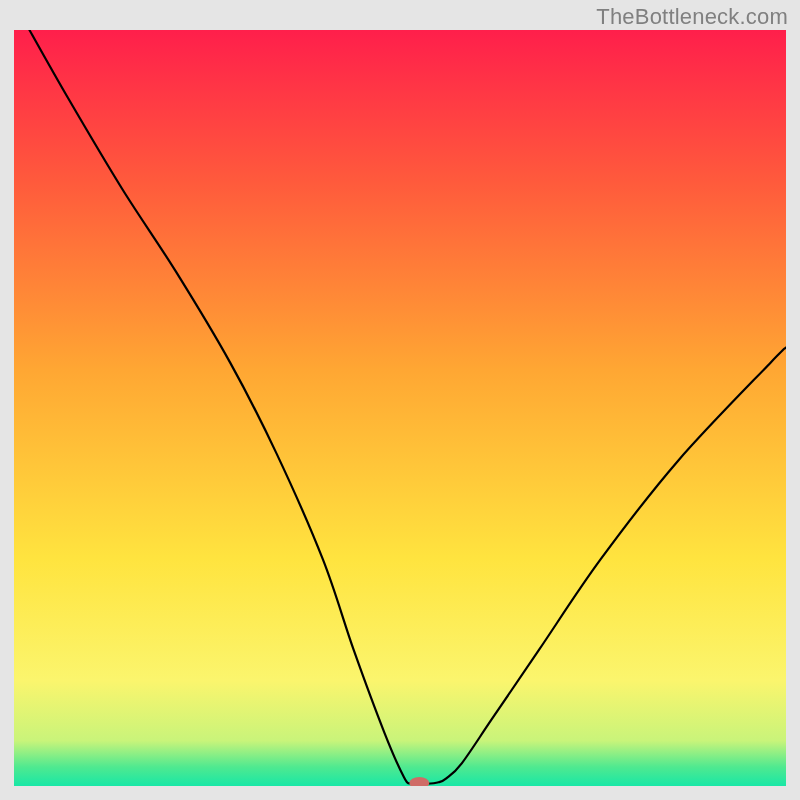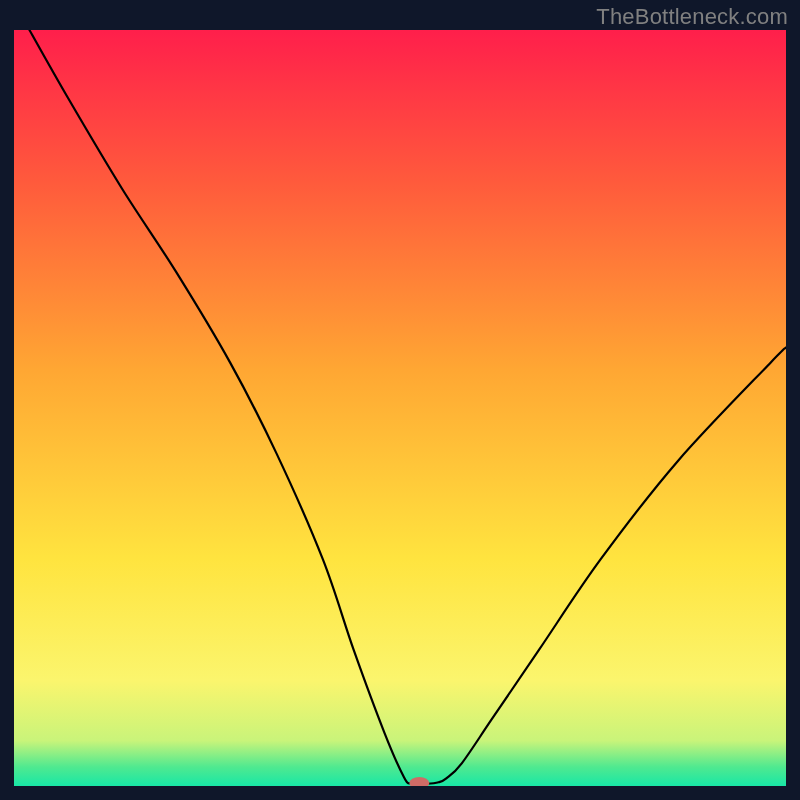--- a/index.html
+++ b/index.html
@@ -8,21 +8,21 @@
     width: 800px;
     height: 800px;
     background: #000;
     overflow: hidden;
     font-family: Arial, Helvetica, sans-serif;
   }
   .frame {
     position: relative;
     width: 800px;
     height: 800px;
-    background: #0f172a;
+    background: #e5e5e5;
   }
   .watermark {
     position: absolute;
     top: 4px;
     right: 12px;
     color: #808080;
     font-size: 22px;
     font-weight: 500;
     letter-spacing: 0.2px;
     z-index: 10;

